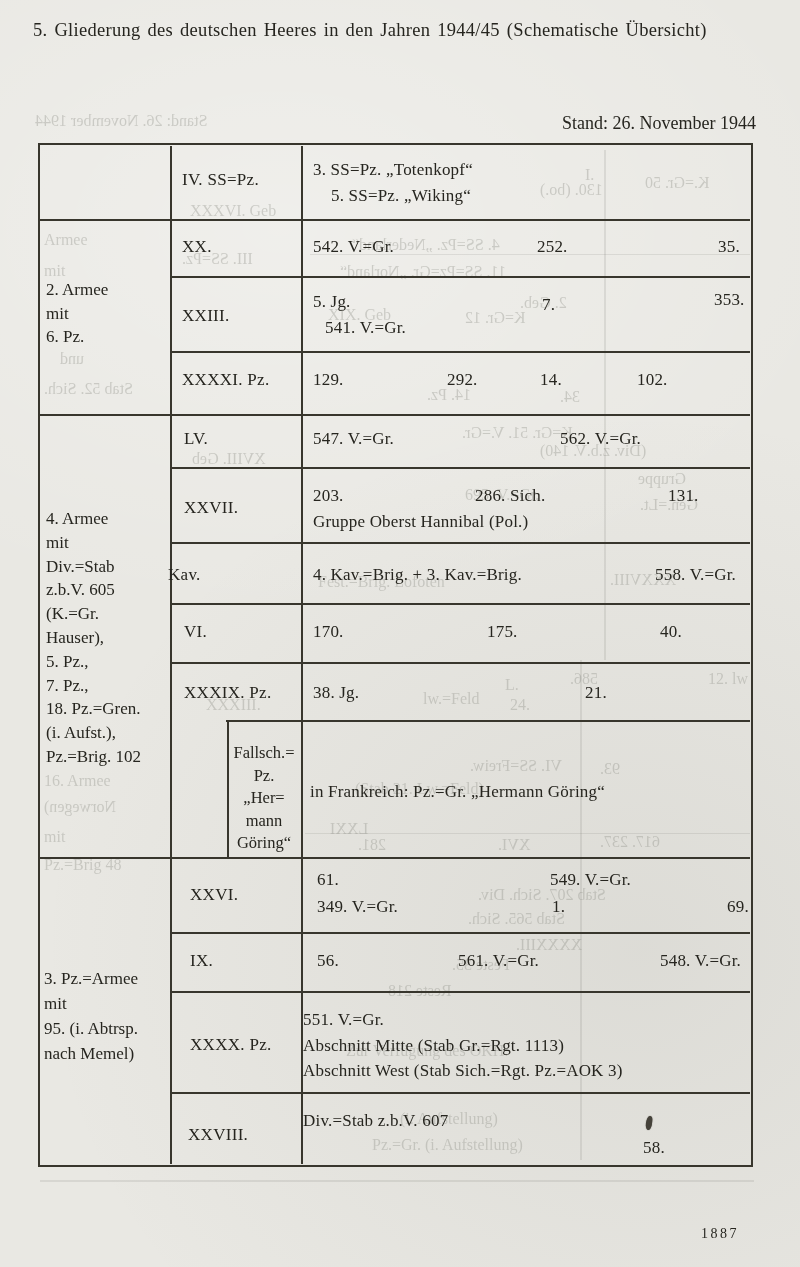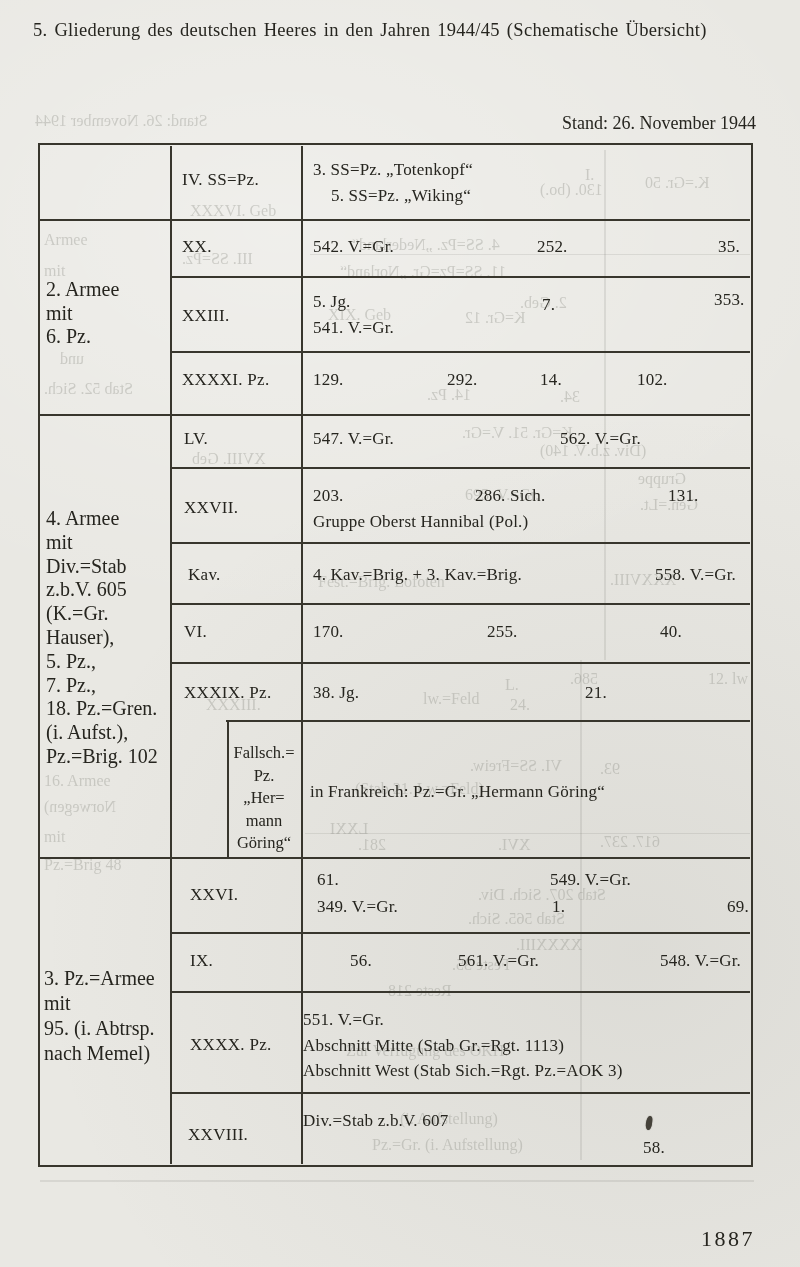--- a/index.html
+++ b/index.html
@@ -9,27 +9,27 @@
       radial-gradient(900px 600px at 35% 18%, rgba(255,255,255,.30), transparent 65%),
       radial-gradient(1000px 900px at 80% 75%, rgba(110,110,100,.10), transparent 60%),
       var(--paper,#e9e8e3);
     font-family:"Liberation Serif", serif; color:var(--ink,#26251f);
   }
   .t{position:absolute; white-space:nowrap; font-size:17px; line-height:1.2; letter-spacing:.2px;}
   .doc-title{position:absolute; left:33px; top:20px; width:740px; font-size:18.5px; letter-spacing:.3px; word-spacing:2px; white-space:nowrap;}
   .doc-subtitle{position:absolute; left:0; top:64px; width:800px; text-align:center; font-size:18px; word-spacing:2px;}
   .doc-subtitle b{letter-spacing:.4px;}
   .stand{position:absolute; top:113px; right:44px; font-size:18px;}
-  .page-number{position:absolute; left:701px; top:1226px; font-size:22px; letter-spacing:2.5px;}
+  .page-number{position:absolute; left:701px; top:1226px; font-size:14px; letter-spacing:2.5px;}
   .tframe{position:absolute; left:38px; top:143px; width:711px; height:1020px; border:2.6px solid var(--line,#35332c);}
   .vl,.hl{position:absolute; background:var(--line,#3a372e);}
   .vl{width:1.7px;} .hl{height:1.7px;}
   .hl.grp{height:2.2px;}
   .army{position:absolute; left:46px;}
-  .army div{font-size:20px;}
+  .army div{font-size:17px;}
   .corps{position:absolute; font-size:17px; white-space:nowrap; letter-spacing:.3px;}
   .fallsch{position:absolute; left:226px; top:742px; width:76px; text-align:center; font-size:16.5px; line-height:22.6px;}
   .ghost{position:absolute; font-size:16px; color:var(--ghost,#8f9088); opacity:.36; filter:blur(.4px); white-space:nowrap;}
   .ghost.flip{transform:scaleX(-1);}
   .gline{position:absolute; background:#6d6d63; opacity:.14;}
   .ink-speck{position:absolute; left:646px; top:1116px; width:6px; height:14px; background:#45423a;
     border-radius:60% 40% 50% 50%; transform:rotate(7deg); box-shadow:0 0 1px #45423a;}
 </style>
 </head>
 <body>
@@ -140,21 +140,21 @@
     <div>95. (i. Abtrsp.</div>
     <div>nach Memel)</div>
   </div>
 
   <div class="corps" style="left:182px;top:170px;">IV. SS=Pz.</div>
   <div class="corps" style="left:182px;top:237px;">XX.</div>
   <div class="corps" style="left:182px;top:306px;">XXIII.</div>
   <div class="corps" style="left:182px;top:370px;text-align:center;">XXXXI. Pz.</div>
   <div class="corps" style="left:184px;top:429px;">LV.</div>
   <div class="corps" style="left:184px;top:498px;">XXVII.</div>
-  <div class="corps" style="left:188px;top:565px;">Kav.</div>
+  <div class="corps" style="left:168px;top:565px;">Kav.</div>
   <div class="corps" style="left:184px;top:622px;">VI.</div>
   <div class="corps" style="left:184px;top:683px;">XXXIX. Pz.</div>
   <div class="fallsch">
     <div>Fallsch.=</div>
     <div>Pz.</div>
     <div>„Her=</div>
     <div>mann</div>
     <div>Göring“</div>
   </div>
   <div class="corps" style="left:190px;top:885px;">XXVI.</div>
@@ -163,56 +163,56 @@
   <div class="corps" style="left:188px;top:1125px;">XXVIII.</div>
 
   <span class="t" style="left:313px;top:160px;">3. SS=Pz. „Totenkopf“</span>
   <span class="t" style="left:299px;top:186px;margin-left:32px;">5. SS=Pz. „Wiking“</span>
 
   <span class="t" style="left:313px;top:237px;">542. V.=Gr.</span>
   <span class="t" style="left:537px;top:237px;">252.</span>
   <span class="t" style="left:718px;top:237px;">35.</span>
 
   <span class="t" style="left:313px;top:292px;">5. Jg.</span>
-  <span class="t" style="left:313px;top:318px;">541. V.=Gr.</span>
+  <span class="t" style="left:325px;top:318px;">541. V.=Gr.</span>
   <span class="t" style="left:542px;top:295px;">7.</span>
   <span class="t" style="left:714px;top:290px;">353.</span>
 
   <span class="t" style="left:313px;top:370px;">129.</span>
   <span class="t" style="left:447px;top:370px;">292.</span>
   <span class="t" style="left:540px;top:370px;">14.</span>
   <span class="t" style="left:637px;top:370px;">102.</span>
 
   <span class="t" style="left:313px;top:429px;">547. V.=Gr.</span>
   <span class="t" style="left:560px;top:429px;">562. V.=Gr.</span>
 
   <span class="t" style="left:313px;top:486px;">203.</span>
   <span class="t" style="left:475px;top:486px;">286. Sich.</span>
   <span class="t" style="left:668px;top:486px;">131.</span>
   <span class="t" style="left:313px;top:512px;">Gruppe Oberst Hannibal (Pol.)</span>
 
   <span class="t" style="left:313px;top:565px;">4. Kav.=Brig. + 3. Kav.=Brig.</span>
   <span class="t" style="left:655px;top:565px;">558. V.=Gr.</span>
 
   <span class="t" style="left:313px;top:622px;">170.</span>
-  <span class="t" style="left:487px;top:622px;">255.</span>
+  <span class="t" style="left:487px;top:622px;">175.</span>
   <span class="t" style="left:660px;top:622px;">40.</span>
 
   <span class="t" style="left:313px;top:683px;">38. Jg.</span>
   <span class="t" style="left:585px;top:683px;">21.</span>
 
   <span class="t" style="left:310px;top:782px;">in Frankreich: Pz.=Gr. „Hermann Göring“</span>
 
   <span class="t" style="left:317px;top:870px;">61.</span>
   <span class="t" style="left:550px;top:870px;">549. V.=Gr.</span>
   <span class="t" style="left:317px;top:897px;">349. V.=Gr.</span>
   <span class="t" style="left:552px;top:897px;">1.</span>
   <span class="t" style="left:727px;top:897px;">69.</span>
 
-  <span class="t" style="left:317px;top:951px;margin-left:33px;">56.</span>
+  <span class="t" style="left:317px;top:951px;">56.</span>
   <span class="t" style="left:458px;top:951px;">561. V.=Gr.</span>
   <span class="t" style="left:660px;top:951px;">548. V.=Gr.</span>
 
   <span class="t" style="left:303px;top:1010px;">551. V.=Gr.</span>
   <span class="t" style="left:303px;top:1036px;">Abschnitt Mitte (Stab Gr.=Rgt. 1113)</span>
   <span class="t" style="left:303px;top:1061px;">Abschnitt West (Stab Sich.=Rgt. Pz.=AOK 3)</span>
 
   <span class="t" style="left:303px;top:1111px;">Div.=Stab z.b.V. 607</span>
   <span class="t" style="left:643px;top:1138px;">58.</span>
 

